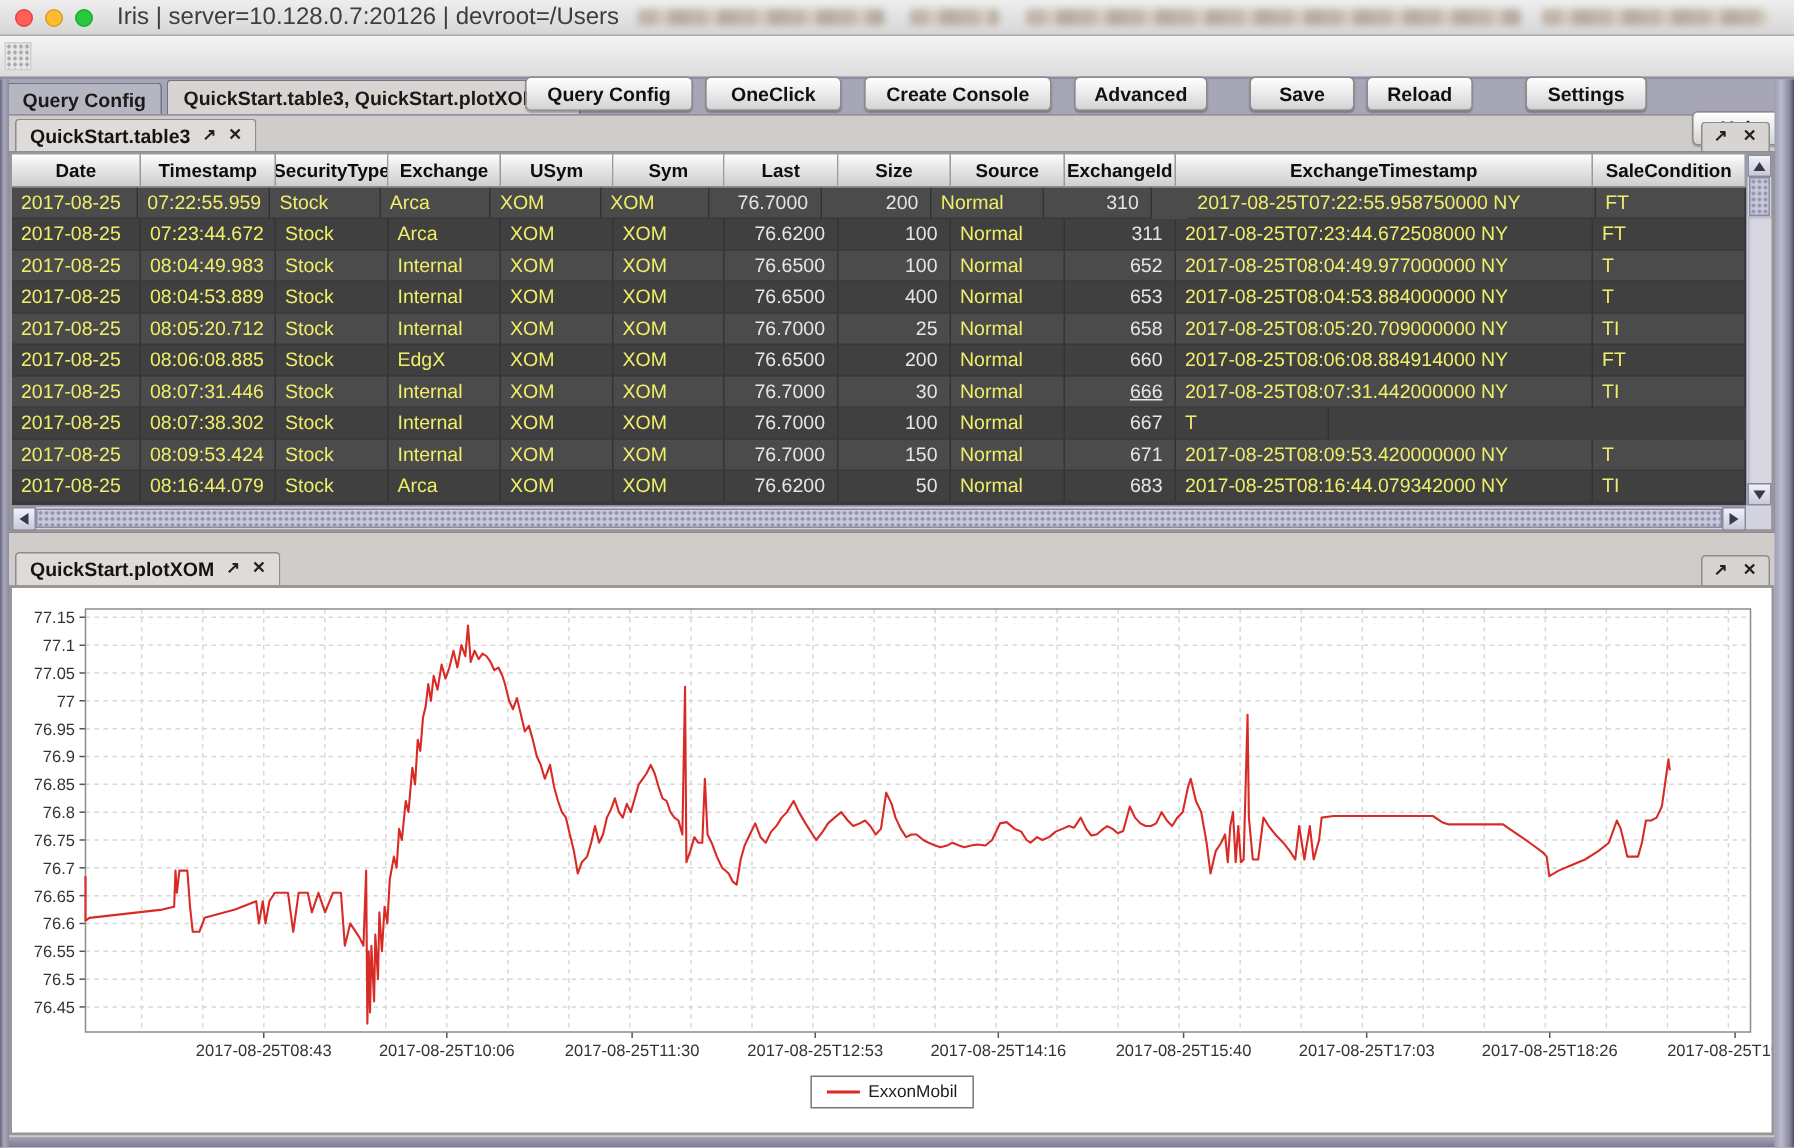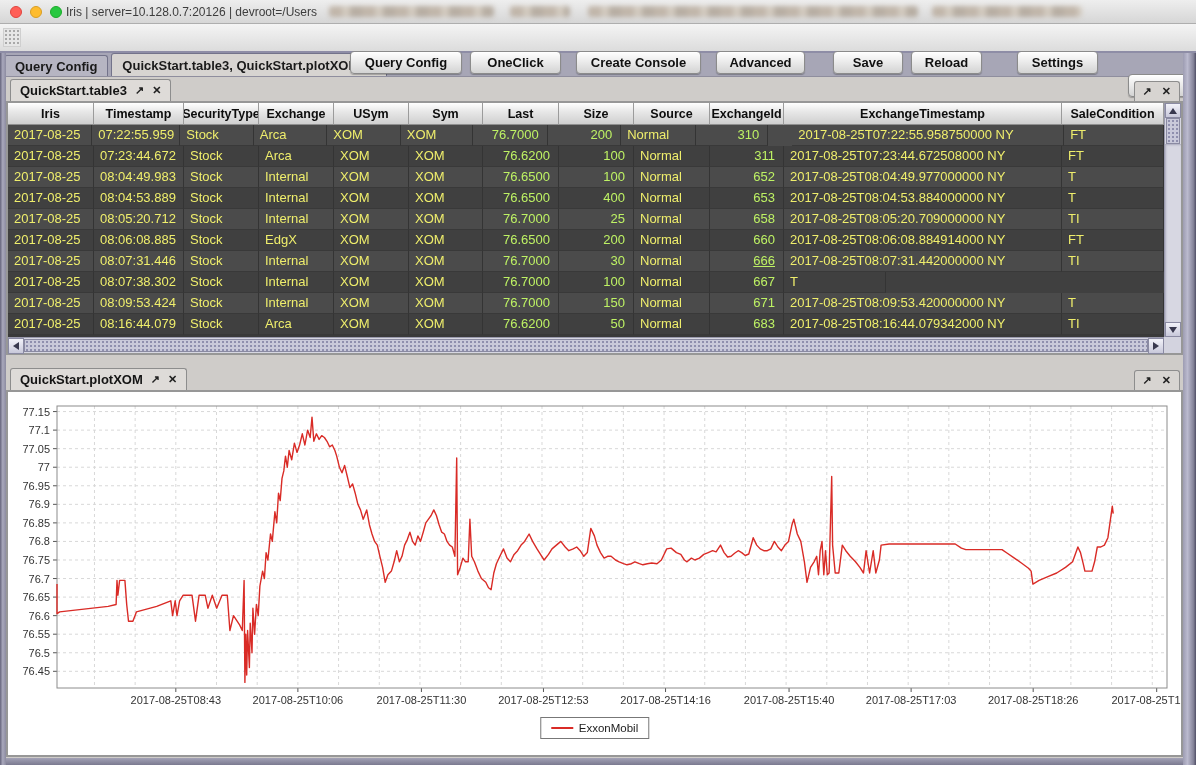--- a/index.html
+++ b/index.html
@@ -6,21 +6,21 @@
   html,body { width:1196px; height:765px; overflow:hidden; }
   body { font-family:"Liberation Sans", sans-serif; background:#cfccc9; position:relative; }
 
   
   .titlebar { height:24px; background:linear-gradient(#eeeeee,#d6d6d6); border-bottom:1px solid #aeaeae;
               display:flex; align-items:center; position:relative; }
   .light { width:12px; height:12px; border-radius:50%; margin-left:8px; flex:0 0 auto; }
   .light.red    { background:#ff5f57; border:1px solid #e0443e; margin-left:10px; }
   .light.yellow { background:#febc2e; border:1px solid #d89e24; }
   .light.green  { background:#28c840; border:1px solid #1aab29; }
-  .title-text { margin-left:4px; font-size:12px; color:#3d3d3d; white-space:nowrap; }
+  .title-text { margin-left:16px; font-size:16px; color:#3d3d3d; white-space:nowrap; }
   .smudge { height:11px; border-radius:3px; filter:blur(2.5px); opacity:.5; flex:0 0 auto;
             background:repeating-linear-gradient(90deg,#a08a72 0 13px,#c2b29c 13px 21px,#8d7a64 21px 33px); }
 
   .toolbar { height:29px; background:linear-gradient(#f4f4f4,#dcdcdc); border-bottom:2px solid #8e8da6;
              display:flex; align-items:center; position:relative; }
   .grip { width:18px; height:19px; margin-left:3px; border:1px solid #cfcfcf;
           background:radial-gradient(circle at 2px 2px, #a8a8a8 1px, transparent 1.4px) 0 0/4px 4px #e6e6e6; }
   .tb-buttons { position:absolute; right:2px; top:3px; display:flex; align-items:center; }
   .tbtn { height:23px; padding:0 12px; background:linear-gradient(#ffffff,#ececec 45%,#d3d3d3);
           border:1px solid #8b8b8b; border-radius:4px; font-family:"Liberation Sans",sans-serif;
@@ -60,21 +60,21 @@
         border-bottom:1px solid #8f8f8f; font-size:12.5px; font-weight:bold; color:#0d0d0d;
         display:flex; align-items:center; justify-content:center; overflow:hidden; white-space:nowrap; }
   .tbody { position:absolute; left:0; top:22px; height:212px; width:1156px; overflow:hidden; }
   .tr { display:flex; height:21px; }
   .tr.odd  { background:#4b4b4b; }
   .tr.even { background:#404040; }
   .td { height:21px; line-height:20px; font-size:13px; border-right:1px solid #343434;
         border-bottom:1px solid #393939; white-space:nowrap; overflow:hidden;
         padding-left:6px; color:#efee6c; }
   .td.right { text-align:right; padding-right:8px; padding-left:0; }
-  .td.green { color:#bef264;text-align:right; }
+  .td.green { color:#e5e5e5;text-align:right; }
 
   
   .vscroll { position:absolute; right:0; top:0; width:17px; height:234px; background:#d7d7e2;
              border-left:1px solid #9a9aae; display:flex; flex-direction:column; }
   .hscroll { position:absolute; left:0; bottom:0; height:16px; right:17px; background:#d7d7e2;
              border-top:1px solid #9a9aae; display:flex; }
   .sb-corner { position:absolute; right:0; bottom:0; width:17px; height:16px; background:#d3d3df; }
   .sbtn { flex:0 0 auto; width:16px; height:15px; background:linear-gradient(#f2f2f9,#c8c8da);
           border:1px solid #8a8aa2; display:flex; align-items:center; justify-content:center; }
   .hscroll .sbtn { height:16px; width:16px; }
@@ -151,21 +151,21 @@
         <span class="float-ic">↗</span>
         <span class="close-ic">✕</span>
       </div>
       <div class="panel-controls">
         <span class="float-ic">↗</span>
         <span class="close-ic">✕</span>
       </div>
     </div>
     <div class="table-frame">
       <div class="thead" id="thead">
-          <div class="th" style="width: 86px;">Iris</div>
+          <div class="th" style="width: 86px;">Date</div>
           <div class="th" style="width: 90px;">Timestamp</div>
           <div class="th" style="width: 75px;">SecurityType</div>
           <div class="th" style="width: 75px;">Exchange</div>
           <div class="th" style="width: 75px;">USym</div>
           <div class="th" style="width: 74px;">Sym</div>
           <div class="th" style="width: 76px;">Last</div>
           <div class="th" style="width: 75px;">Size</div>
           <div class="th" style="width: 76px;">Source</div>
           <div class="th" style="width: 74px;">ExchangeId</div>
           <div class="th" style="width: 278px;">ExchangeTimestamp</div>

